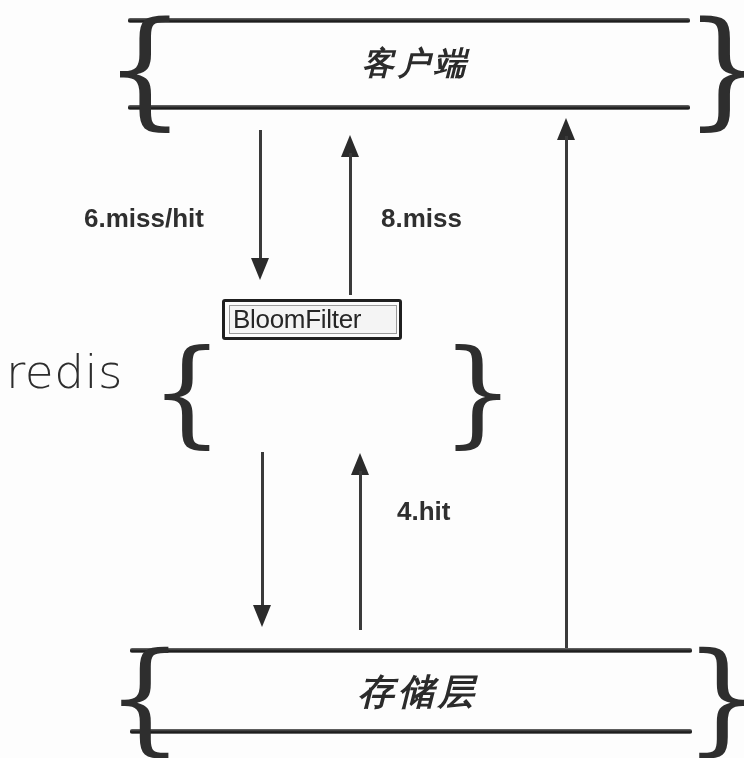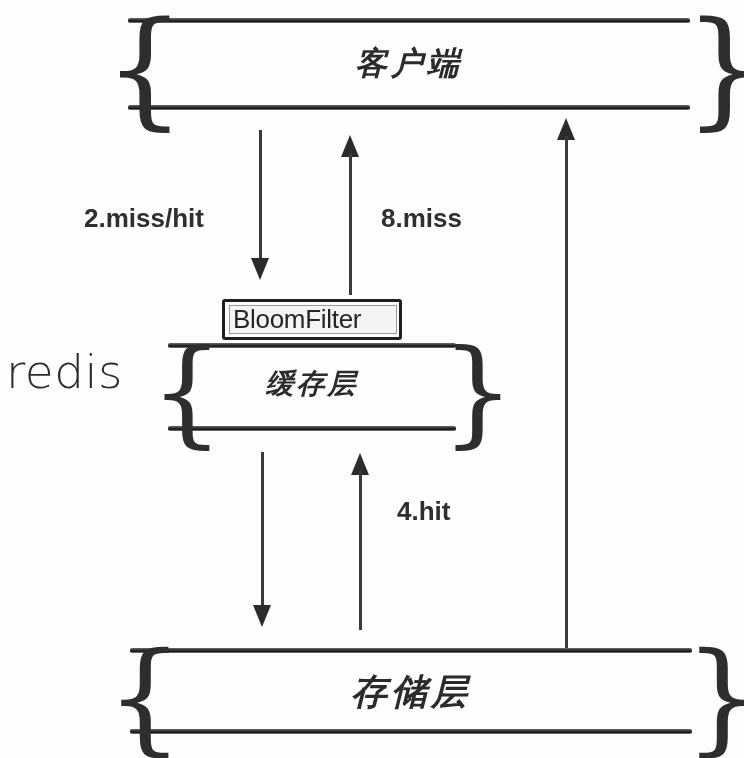--- a/index.html
+++ b/index.html
@@ -28,21 +28,21 @@
     width: 100%;
     height: 5px;
     background: linear-gradient(to bottom, #6d6d6d 0%, #2a2a2a 45%, #1d1d1d 70%, #8a8a8a 100%);
     border-radius: 2px;
   }
   .layer-line.top { top: 0; }
   .layer-line.bottom { bottom: 0; }
 
   .layer-label {
     position: absolute;
-    left: 0;
+    left: 7px;
     width: 100%;
     text-align: center;
     font-family: Liberation Serif, serif;
     font-weight: bold;
     font-style: italic;
     color: #2b2b2b;
     white-space: nowrap;
   }
 
   .brace {
@@ -154,46 +154,41 @@
     <div class="layer-line bottom"></div>
     <div class="layer-label" style="top:24px; font-size:32px; letter-spacing:4px;">客户端</div>
   </div>
   <div class="brace" style="left:104px; top:4px; font-size:128px;">{</div>
   <div class="brace" style="left:684px; top:4px; font-size:128px;">}</div>
 
   <div class="arrow" style="left:248px; top:130px; width:24px; height:150px;">
     <div class="arrow-shaft" style="top:0; height:132px;"></div>
     <div class="arrow-head down"></div>
   </div>
-  <div class="flow-label" style="left:84px; top:203px;">2.miss/hit</div>
+  <div class="flow-label" style="left:84px; top:203px;">6.miss/hit</div>
 
   <div class="arrow" style="left:338px; top:135px; width:24px; height:160px;">
     <div class="arrow-head up"></div>
     <div class="arrow-shaft" style="top:18px; bottom:0;"></div>
   </div>
   <div class="flow-label" style="left:381px; top:203px;">8.miss</div>
 
   <div class="arrow" style="left:554px; top:118px; width:24px; height:532px;">
     <div class="arrow-head up"></div>
     <div class="arrow-shaft" style="top:18px; bottom:0;"></div>
   </div>
 
   <div id="bloomfilter-box">
     <div id="bloomfilter-inner">
       <span id="bloomfilter-label">BloomFilter</span>
     </div>
   </div>
 
   <div id="redis-label">redis</div>
 
-  <div class="layer-box" id="cache-box" style="left:168px; top:343px; width:288px; height:88px;">
-    <div class="layer-line top"></div>
-    <div class="layer-line bottom"></div>
-    <div class="layer-label" style="top:22px; font-size:28px; letter-spacing:3px;">缓存层</div>
-  </div>
   <div class="brace" style="left:150px; top:334px; font-size:116px;">{</div>
   <div class="brace" style="left:441px; top:334px; font-size:116px;">}</div>
 
   <div class="arrow" style="left:250px; top:452px; width:24px; height:175px;">
     <div class="arrow-shaft" style="top:0; height:157px;"></div>
     <div class="arrow-head down"></div>
   </div>
 
   <div class="arrow" style="left:348px; top:453px; width:24px; height:177px;">
     <div class="arrow-head up"></div>

